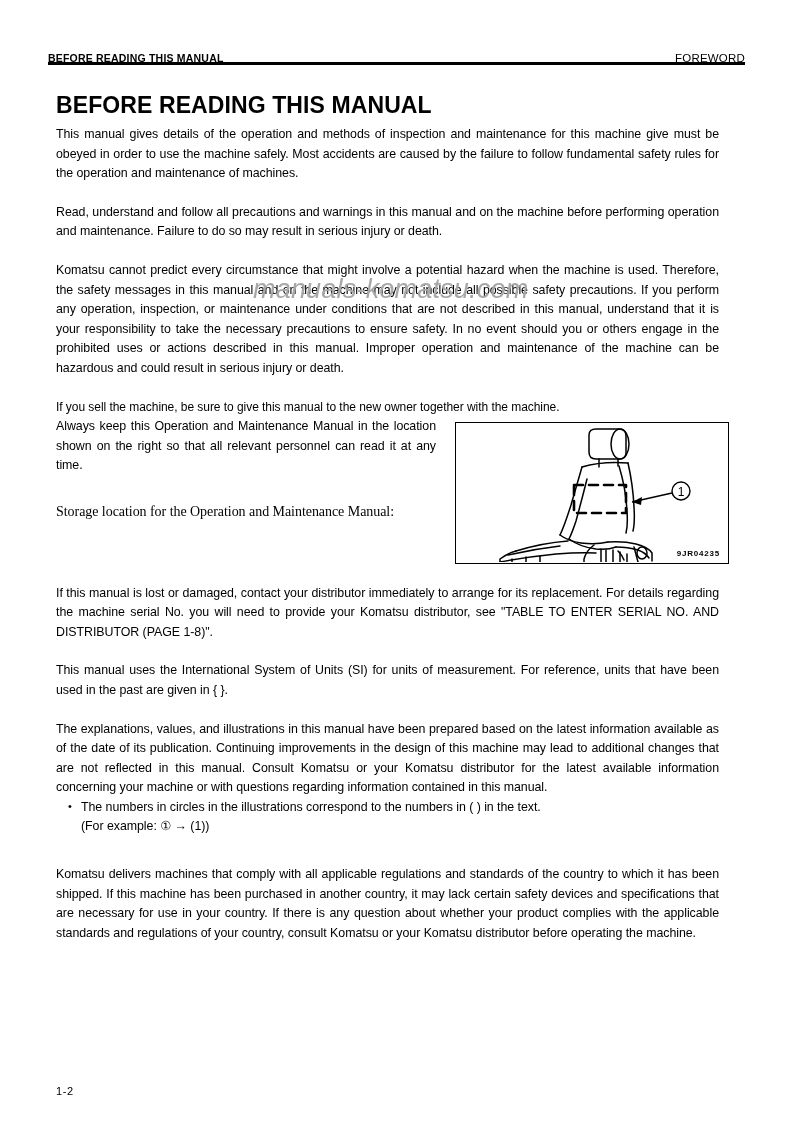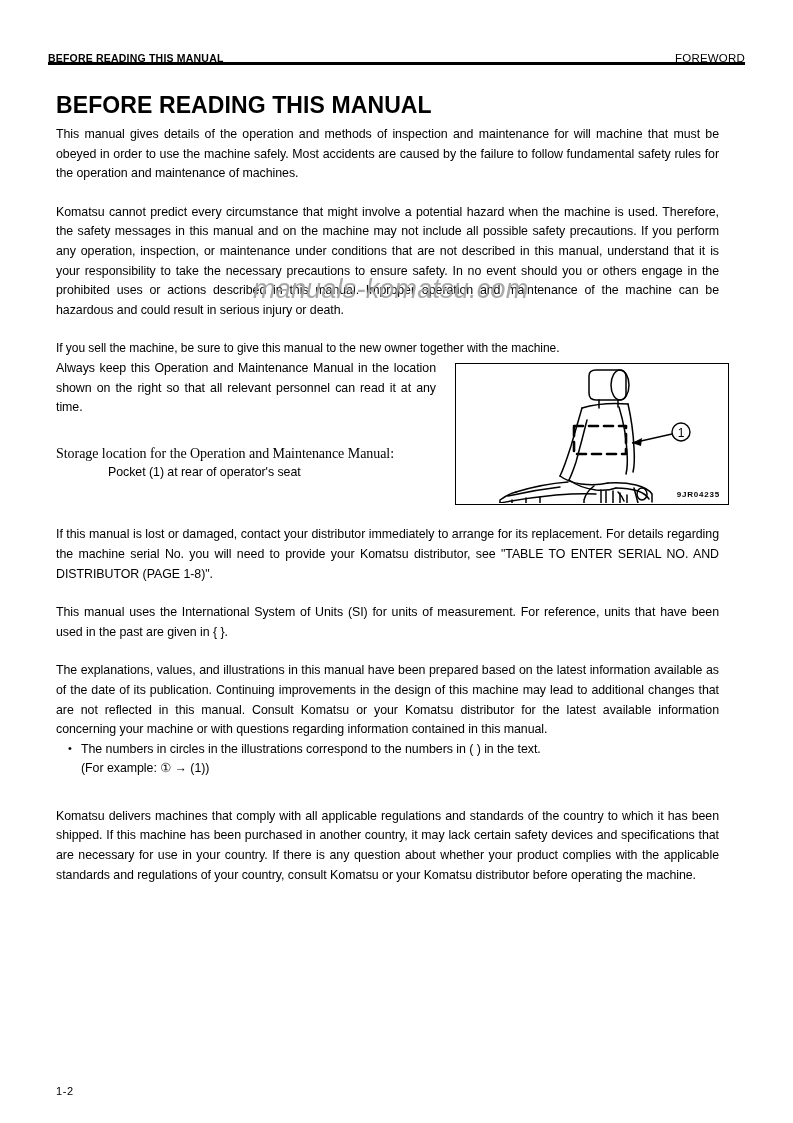--- a/index.html
+++ b/index.html
@@ -198,22 +198,23 @@
   <div class="page-header">
     <span class="header-left">BEFORE READING THIS MANUAL</span>
     <span class="header-right">FOREWORD</span>
   </div>
   <div class="header-rule"></div>
 
   <div class="content">
 
     <h1 class="doc-title">BEFORE READING THIS MANUAL</h1>
 
-    <p class="para">This manual gives details of the operation and methods of inspection and maintenance for will machine that must be obeyed in order to use the machine safely. Most accidents are caused by the failure to follow fundamental safety rules for the operation and maintenance of machines.</p>
-
+    <p class="para">This manual gives details of the operation and methods of inspection and maintenance for this machine give must be obeyed in order to use the machine safely. Most accidents are caused by the failure to follow fundamental safety rules for the operation and maintenance of machines.</p>
+
+    <p class="para">Read, understand and follow all precautions and warnings in this manual and on the machine before performing operation and maintenance. Failure to do so may result in serious injury or death.</p>
 
     <p class="para">Komatsu cannot predict every circumstance that might involve a potential hazard when the machine is used. Therefore, the safety messages in this manual and on the machine may not include all possible safety precautions. If you perform any operation, inspection, or maintenance under conditions that are not described in this manual, understand that it is your responsibility to take the necessary precautions to ensure safety. In no event should you or others engage in the prohibited uses or actions described in this manual. Improper operation and maintenance of the machine can be hazardous and could result in serious injury or death.</p>
 
     <div class="figure-block">
 
       <div class="figure-box">
         <svg width="271" height="139" viewBox="0 0 271 139" xmlns="http://www.w3.org/2000/svg">
           <g fill="none" stroke="#000" stroke-width="1.5" stroke-linejoin="round" stroke-linecap="round">
 
             <path d="M133 29 L133 12 Q133 6 140 6 L163 6 Q170 6 170 13 L170 30 Q170 36 163 36 L140 36 Q133 36 133 29 Z"></path>
@@ -269,21 +270,20 @@
           <text x="225" y="73" text-anchor="middle" font-family="Liberation Sans, sans-serif" font-size="12" fill="#000">1</text>
         </svg>
         <span class="figure-code">9JR04235</span>
       </div>
 
       <div class="lead-line">If you sell the machine, be sure to give this manual to the new owner together with the machine.</div>
 
       <div class="wrap-col">
         <p class="para">Always keep this Operation and Maintenance Manual in the location shown on the right so that all relevant personnel can read it at any time.</p>
         <div class="storage-line">Storage location for the Operation and Maintenance Manual:</div>
-        <div class="pocket-line">Pocket (1) at rear of operator's seat</div>
       </div>
     </div>
 
     <p class="para" style="margin-top:26px;">If this manual is lost or damaged, contact your distributor immediately to arrange for its replacement. For details regarding the machine serial No. you will need to provide your Komatsu distributor, see "TABLE TO ENTER SERIAL NO. AND DISTRIBUTOR (PAGE 1-8)".</p>
 
     <p class="para">This manual uses the International System of Units (SI) for units of measurement. For reference, units that have been used in the past are given in { }.</p>
 
     <p class="para tight">The explanations, values, and illustrations in this manual have been prepared based on the latest information available as of the date of its publication. Continuing improvements in the design of this machine may lead to additional changes that are not reflected in this manual. Consult Komatsu or your Komatsu distributor for the latest available information concerning your machine or with questions regarding information contained in this manual.</p>
 
     <ul class="bullets">

